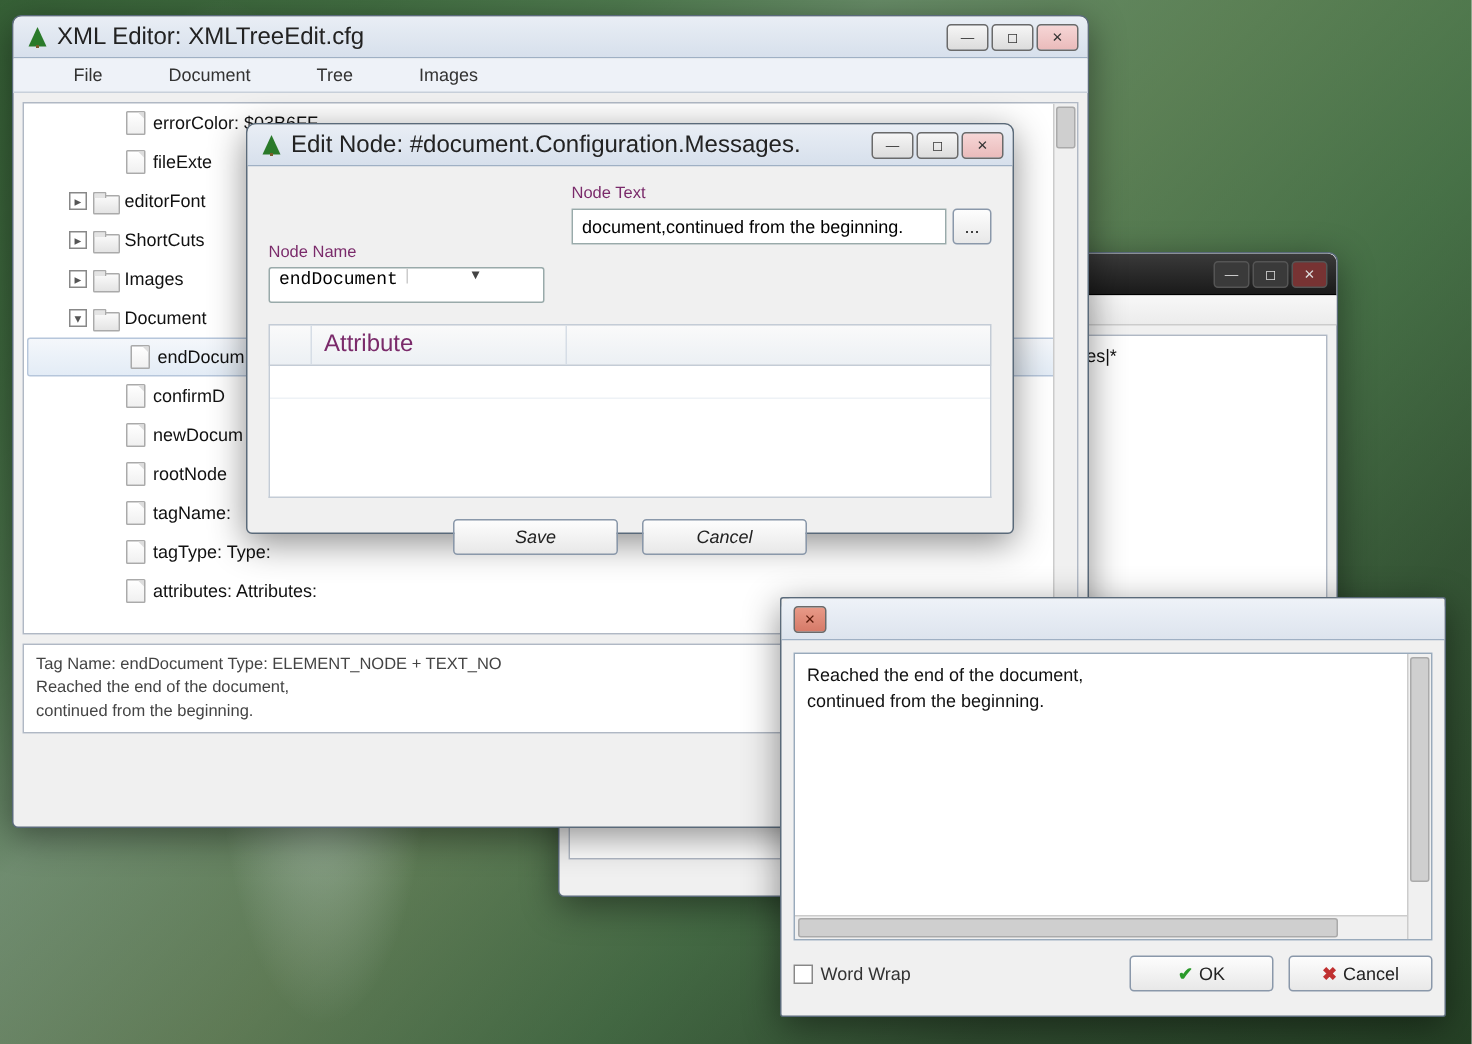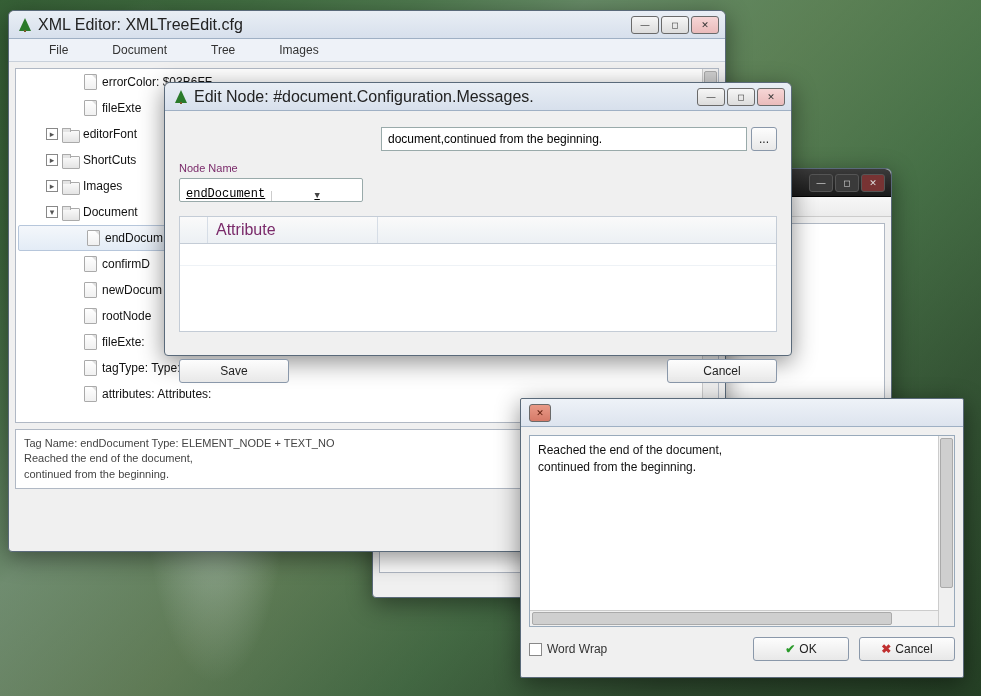--- a/index.html
+++ b/index.html
@@ -36,21 +36,21 @@
   .folder-ic::before { content:""; position:absolute; top:2px; left:0; width:16px; height:11px; background:linear-gradient(#fafafa,#e4e4e4); border:1px solid #aaa; border-radius:1px; }
   .folder-ic::after { content:""; position:absolute; top:0; left:0; width:7px; height:3px; background:#e4e4e4; border:1px solid #aaa; border-bottom:0; border-radius:1px 1px 0 0; }
   .page-ic { width:13px; height:16px; margin-right:5px; background:linear-gradient(#fff,#f0f0f0); border:1px solid #aaa; border-radius:1px; position:relative; }
   .page-ic::after { content:""; position:absolute; top:0; right:0; border-top:4px solid #ddd; border-left:4px solid transparent; }
   .scroll-v { position:absolute; right:0; top:0; bottom:0; width:16px; background:#f0f0f0; border-left:1px solid #ccc; }
   .scroll-v .thumb { position:absolute; left:1px; right:1px; background:#cfcfcf; border:1px solid #aaa; border-radius:2px; }
   .scroll-h { position:absolute; left:0; right:0; bottom:0; height:16px; background:#f0f0f0; border-top:1px solid #ccc; }
   .scroll-h .thumb { position:absolute; top:1px; bottom:1px; background:#cfcfcf; border:1px solid #aaa; border-radius:2px; }
   .status { margin:0 6px 6px; padding:6px 8px; background:#fff; border:1px solid #b0b8c4; font-size:11px; color:#444; line-height:1.4; }
   .label { font-size:11px; color:#7a2a6a; }
-  .combo { display:flex; align-items:flex-end; border:1px solid #9aa; background:#fff; height:24px; border-radius:2px;text-decoration:underline; }
+  .combo { display:flex; align-items:flex-start; border:1px solid #9aa; background:#fff; height:24px; border-radius:2px; }
   .combo span { flex:1; padding:0 6px; font-family:"Courier New",monospace; font-size:12px; }
   .combo .arrow { width:18px; text-align:center; font-size:9px; color:#444; border-left:1px solid #ccc; cursor:pointer; }
   .textbox { border:1px solid #9aa; background:#fff; height:24px; padding:0 6px; font-family:"Courier New",monospace; font-size:12px; display:flex; align-items:center; overflow:hidden; white-space:nowrap; }
   .btn { height:24px; min-width:96px; border:1px solid #8a98aa; border-radius:3px; background:linear-gradient(#fdfdfd,#e8e8e8); font-size:12px; color:#222; display:flex; align-items:center; justify-content:center; gap:4px; cursor:pointer; }
   .tbl-head { display:flex; background:linear-gradient(#fafafa,#ecf0f4); border:1px solid #c4ccd6; font-size:16px; color:#7a2a6a; }
   .tbl-head > div { padding:4px 8px; border-right:1px solid #d6dde6; }
   .checkbox { width:13px; height:13px; border:1px solid #888; background:#fff; display:inline-block; vertical-align:middle; margin-right:5px; }
 </style>
 </head>
 <body>
@@ -199,21 +199,21 @@
       <div class="tree-row">
         <span class="indent" style="width: 44px;"></span>
         <span class="toggle blank"></span>
         <span class="page-ic"></span>
         <span>rootNode</span>
       </div>
       <div class="tree-row">
         <span class="indent" style="width: 44px;"></span>
         <span class="toggle blank"></span>
         <span class="page-ic"></span>
-        <span>fileExte:</span>
+        <span>tagName:</span>
       </div>
       <div class="tree-row">
         <span class="indent" style="width: 44px;"></span>
         <span class="toggle blank"></span>
         <span class="page-ic"></span>
         <span>tagType: Type:</span>
       </div>
       <div class="tree-row">
         <span class="indent" style="width: 44px;"></span>
         <span class="toggle blank"></span>
@@ -221,21 +221,21 @@
         <span>attributes: Attributes:</span>
       </div>
     </div>
   <div class="status">
     <div>Tag Name: endDocument  Type: ELEMENT_NODE + TEXT_NO</div>
     <div>Reached the end of the document,</div>
     <div>continued from the beginning.</div>
   </div>
 </div>
 
-<div class="window" style="left:164px; top:82px; width:628px; height:274px;">
+<div class="window" style="left:164px; top:82px; width:512px; height:274px;">
   <div class="titlebar">
     <span class="title-icon">
       <svg width="16" height="16" viewBox="0 0 16 16">
           <polygon points="8,1 14,14 2,14" fill="#2a7a2a"></polygon>
           <rect x="7" y="13" width="2" height="2" fill="#7a5a2a"></rect>
         </svg>
     </span>
     <span class="title-text">Edit Node: #document.Configuration.Messages.</span>
     <div class="winbtns">
       <div class="winbtn">―</div>
@@ -246,40 +246,41 @@
   <div style="padding:12px 14px;">
     <div style="display:flex;gap:18px;">
       <div style="flex:0 0 184px;margin-top:39px;">
         <div class="label">Node Name</div>
         <div class="combo" style="margin-top:4px;">
           <span>endDocument</span>
           <span class="arrow">▼</span>
         </div>
       </div>
       <div style="flex:1;">
+        <div class="label">Node Text</div>
         <div style="display:flex;gap:4px;margin-top:4px;">
           <div class="textbox" style="flex:1;">
             <span>document,continued from the beginning.</span>
           </div>
           <div class="btn" style="min-width:26px;width:26px;">
             <span>...</span>
           </div>
         </div>
       </div>
     </div>
     <div style="margin-top:14px;">
       <div class="tbl-head">
         <div style="width:28px;"></div>
         <div style="width:170px;">Attribute</div>
       </div>
       <div style="height:88px;background:#fff;border:1px solid #c4ccd6;border-top:0;">
         <div style="height:22px;border-bottom:1px solid #eef2f6;"></div>
       </div>
     </div>
-    <div style="display:flex;justify-content:space-between;gap:16px;margin-top:27px;">
+    <div style="display:flex;justify-content:center;gap:16px;margin-top:14px;font-style:italic;">
       <div class="btn" style="min-width:110px;">
           <span>Save</span>
         </div>
       <div class="btn" style="min-width:110px;">
           <span>Cancel</span>
         </div>
     </div>
   </div>
 </div>
 

